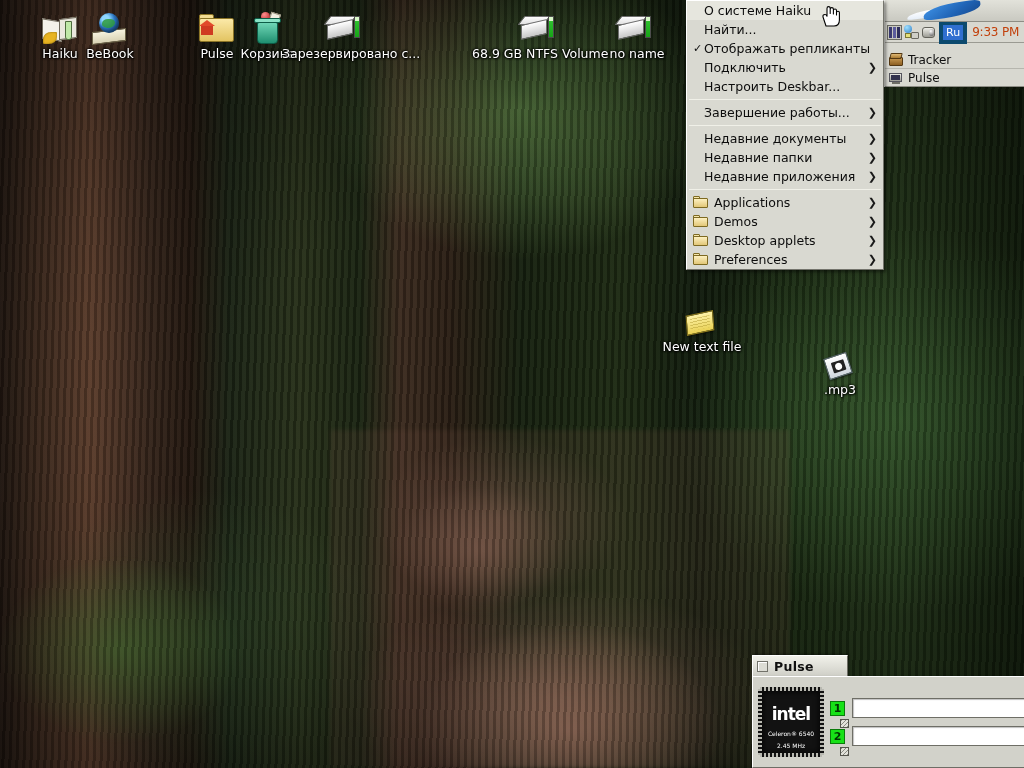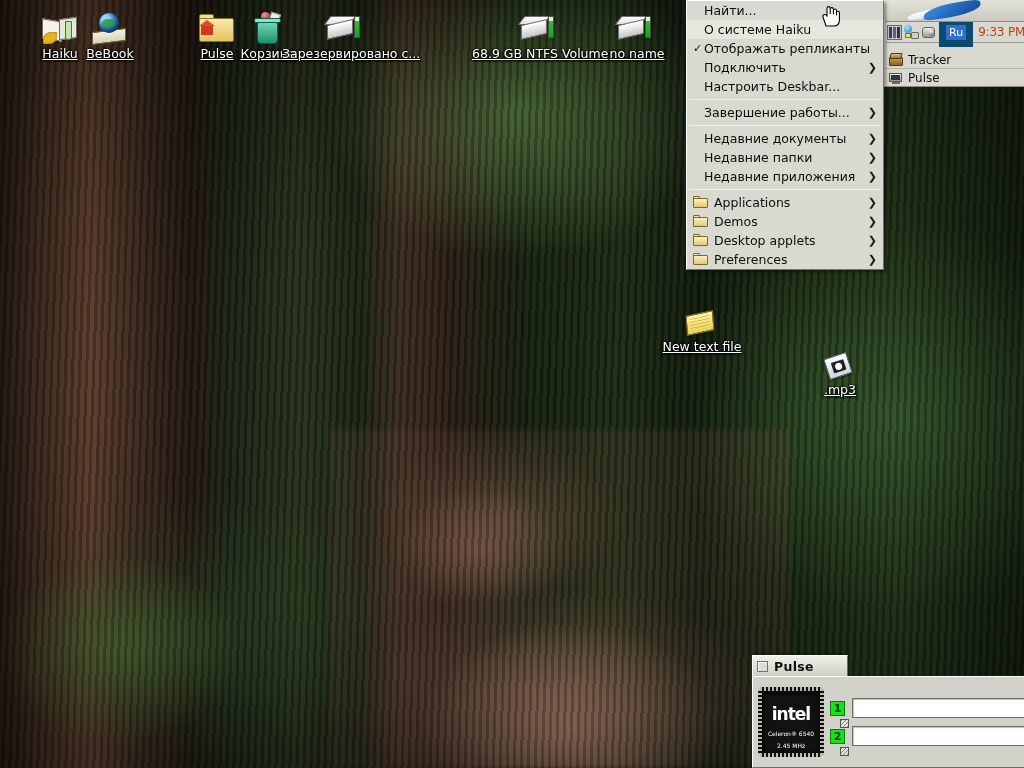--- a/index.html
+++ b/index.html
@@ -52,21 +52,21 @@
   }
 
   
   .desk-icon {
     position: absolute; width: 104px; text-align: center;
     color: #fff; font-size: 12.5px; line-height: 14px;
     text-shadow: 0 0 3px #000, 1px 1px 2px #000, -1px 0 2px #000;
     cursor: default; user-select: none;
   }
   .desk-icon .glyph { display:block; height: 34px; margin: 0 auto 1px; position: relative; width: 40px;}
-  .desk-icon .label { display: inline-block; white-space: nowrap; text-decoration: underline; }
+  .desk-icon .label { display: inline-block; white-space: nowrap; }
 
   
   .ic-haiku { position:absolute; left:2px; top:4px; width:36px; height:28px; }
   .ic-haiku .pg1 { position:absolute; left:0; top:4px; width:20px; height:20px; background:#f4f2ea;
      border:1px solid #6f6a5c; transform: skewY(10deg);}
   .ic-haiku .pg2 { position:absolute; left:17px; top:2px; width:18px; height:21px; background:#e9e7dd;
      border:1px solid #6f6a5c; transform: skewY(-8deg);}
   .ic-haiku .tube { position:absolute; left:23px; top:5px; width:7px; height:19px; background:#bfe8a8;
      border:1px solid #4e6b3f; border-radius:0 0 3px 3px;}
   .ic-haiku .leaf { position:absolute; left:1px; top:16px; width:14px; height:12px; background:#e8b422;
@@ -173,21 +173,21 @@
      border:1px solid #6a6a62;border-radius:1px;}
   .ti-net .n3{position:absolute;left:1px;top:8px;width:6px;height:5px;background:#e4e07a;
      border:1px solid #7c7833;}
   
   .ti-vol .v1{position:absolute;left:1px;top:2px;width:13px;height:11px;border-radius:3px;
      background:linear-gradient(#eeeee8,#9c9c94); border:1px solid #63635b;}
   .ti-vol .v2{position:absolute;left:8px;top:4px;width:5px;height:7px;border-radius:50%;
      background:radial-gradient(circle at 35% 30%,#fff,#555);}
   .kbd {
     background:#2f6fd0; color:#fff; font-size:11px; line-height:13px;
-    padding: 1px 3px 1px 3px; border:7px solid #0c4a6e; margin-left:1px; flex:none;
+    padding: 1px 3px 1px 3px; border:4px solid #0c4a6e; margin-left:1px; flex:none;
   }
   .clock {
     font-size: 12px; color:#c2410c; margin-left:3px; white-space:nowrap;
     flex:none; letter-spacing:-0.2px;
   }
   #deskbar .apps { background:#d8d8d0;margin-top:8px; }
   .app-row {
     height: 18px; display:flex; align-items:center; gap:5px;
     padding: 0 4px; border-bottom: 1px solid #b6b6ae;
     font-size: 12px; color:#101010; cursor:default;
@@ -425,27 +425,27 @@
         <span class="p1"></span>
           <span class="p2"></span>
           <span class="p3"></span>
       </span>
       <span>Pulse</span>
     </div>
   </div>
 </div>
 
 <div id="deskbar-menu">
+    <div class="mi selected">
+      <span class="check"></span>
+      <span class="mlabel">О системе Haiku</span>
+    </div>
     <div class="mi">
       <span class="check"></span>
       <span class="mlabel">Найти...</span>
-    </div>
-    <div class="mi selected">
-      <span class="check"></span>
-      <span class="mlabel">О системе Haiku</span>
     </div>
     <div class="mi">
       <span class="check">✓</span>
       <span class="mlabel">Отображать репликанты</span>
     </div>
     <div class="mi">
       <span class="check"></span>
       <span class="mlabel">Подключить</span>
       <span class="arrow">❯</span>
     </div>

